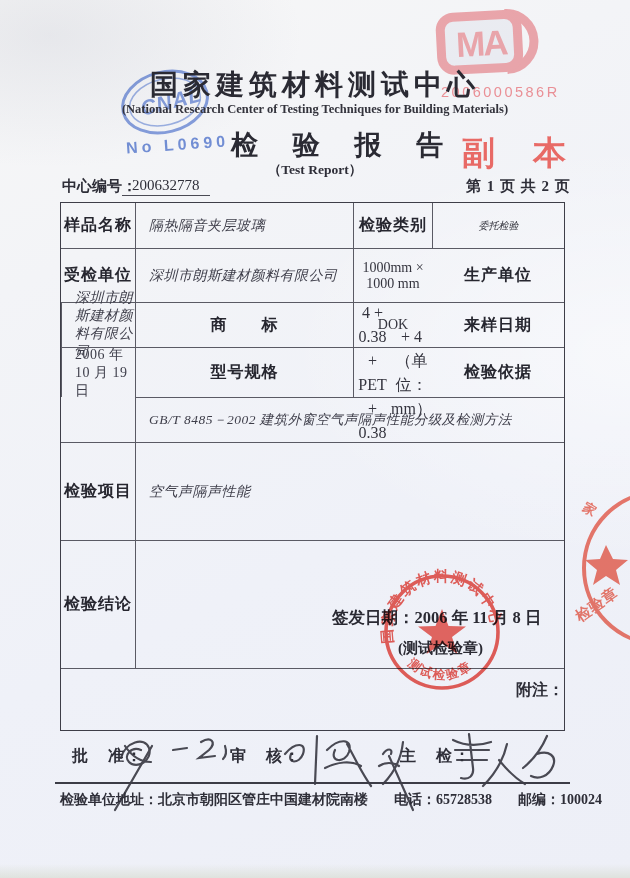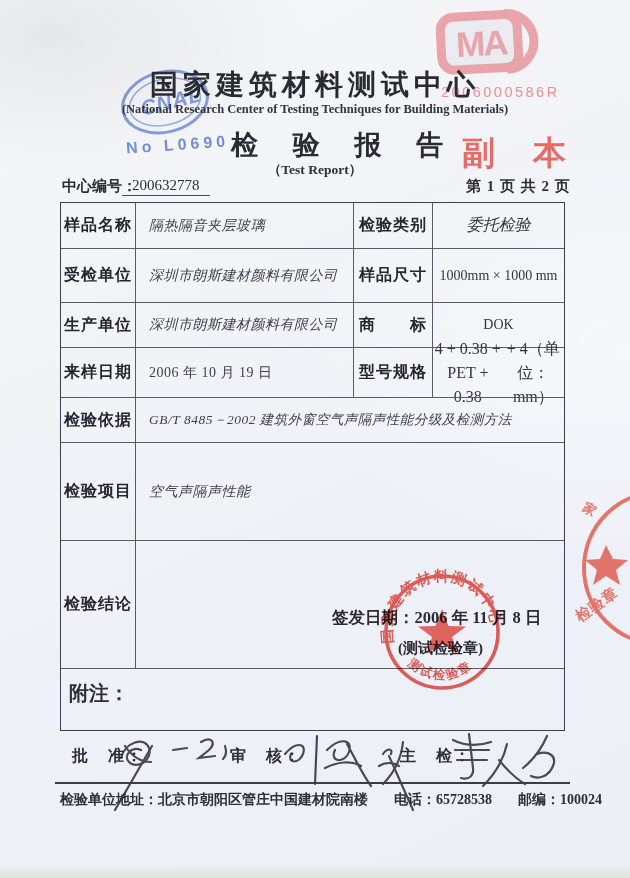--- a/index.html
+++ b/index.html
@@ -34,29 +34,29 @@
     position:absolute;left:60px;top:202px;width:503px;height:527px;
     display:grid;grid-template-columns:74px 218px 79px 132px;
     grid-template-rows:45px 54px 45px 50px 45px 98px 128px auto;
     border:1.7px solid #3e3e48;background:transparent;
   }
   .cell{border-left:1px solid #5a5a64;border-top:1px solid #5a5a64;min-width:0;position:relative;}
   .cell.cl1{border-left:none;}
   .cell.rt1{border-top:none;}
   .lbl{display:flex;align-items:center;justify-content:center;font-size:16px;font-weight:bold;letter-spacing:1px;color:#26262f;}
   .val{display:flex;align-items:center;padding-left:13px;font-size:14px;font-style:italic;color:#3e3e4a;letter-spacing:.5px;}
-  .val4{display:flex;align-items:center;justify-content:center;text-align:center;font-size:16px;color:#34343e;font-style:italic;}
+  .val4{display:flex;align-items:center;justify-content:center;text-align:center;font-size:10px;color:#34343e;font-style:italic;}
   .val4.roman{font-style:normal;font-size:14px;}
   .model{flex-direction:row;line-height:1.5;font-style:normal;font-size:16px;}
   .span-rest{grid-column:2/5;}
   .span-all{grid-column:1/5;}
   .concl-text{padding:11px 16px 0 14px;font-size:13.2px;font-style:italic;line-height:1.7;text-indent:2em;color:#3e3e4a;}
   .sign-date{position:absolute;left:196px;top:66px;font-size:16.5px;font-weight:bold;color:#2a2a33;}
   .seal-note{position:absolute;left:262px;top:98px;font-size:15px;font-weight:bold;color:#2a2a33;}
-  .fuzhu{display:block;padding:11px 0 0 8px;text-align:left;font-size:20px;font-weight:bold;font-family:Liberation Mono, monospace;}
+  .fuzhu{display:block;padding:11px 0 0 8px;text-align:right;font-size:16px;font-weight:bold;font-family:Liberation Mono, monospace;}
   
   .sig-lbl{top:746px;font-size:16px;font-weight:bold;letter-spacing:2px;}
   .footer-rule{top:782px;left:55px;width:515px;height:2px;background:#3c3c46;}
   .footer-line{top:791px;left:60px;font-size:14px;font-weight:600;color:#2e2e38;white-space:nowrap;}
   .footer-line .gap{margin-left:26px;}
   svg text{font-family:"Liberation Sans","DejaVu Sans",sans-serif;}
 </style>
 </head>
 <body>
 
@@ -93,21 +93,20 @@
 
   <div class="report-table">
 
     <div class="cell cl1 rt1 lbl">样品名称</div>
     <div class="cell rt1 val">隔热隔音夹层玻璃</div>
     <div class="cell rt1 lbl">检验类别</div>
     <div class="cell rt1 val4">委托检验</div>
 
     <div class="cell cl1 lbl">受检单位</div>
     <div class="cell val">深圳市朗斯建材颜料有限公司</div>
-    <div class="cell lbl">样品尺寸</div>
     <div class="cell val4 roman">1000mm × 1000 mm</div>
 
     <div class="cell cl1 lbl">生产单位</div>
     <div class="cell val">深圳市朗斯建材颜料有限公司</div>
     <div class="cell lbl">商　　标</div>
     <div class="cell val4 roman">DOK</div>
 
     <div class="cell cl1 lbl">来样日期</div>
     <div class="cell val" style="font-style:normal;">2006 年 10 月 19 日</div>
     <div class="cell lbl">型号规格</div>

